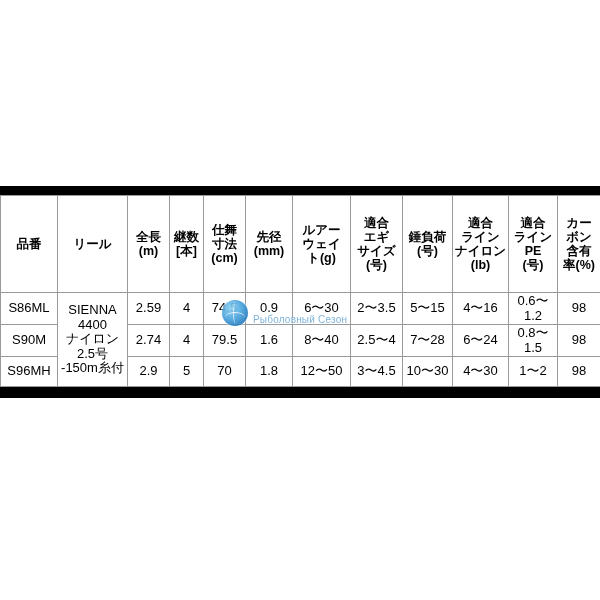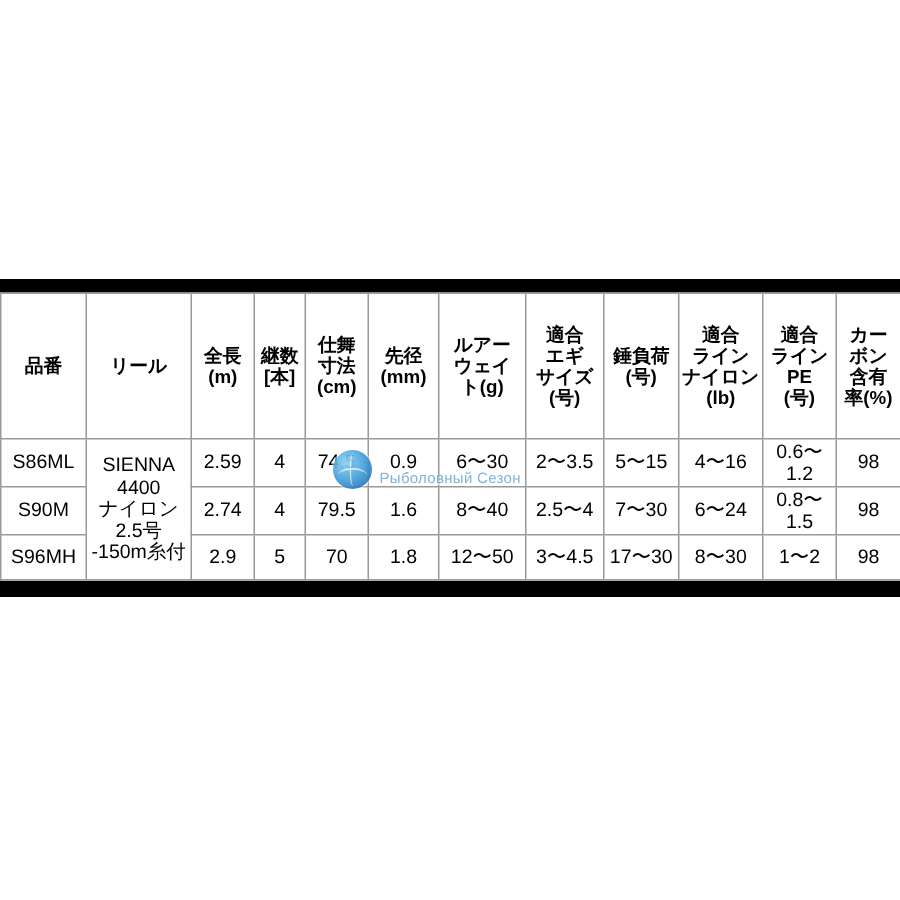--- a/index.html
+++ b/index.html
@@ -216,35 +216,35 @@
           <td>98</td>
         </tr>
         <tr>
           <td class="model">S90M</td>
           <td>2.74</td>
           <td>4</td>
           <td>79.5</td>
           <td>1.6</td>
           <td>8〜40</td>
           <td>2.5〜4</td>
-          <td>7〜30</td>
+          <td>7〜28</td>
           <td>6〜24</td>
           <td>0.8〜1.5</td>
           <td>98</td>
         </tr>
         <tr>
           <td class="model">S96MH</td>
           <td>2.9</td>
           <td>5</td>
           <td>70</td>
           <td>1.8</td>
           <td>12〜50</td>
           <td>3〜4.5</td>
-          <td>17〜30</td>
-          <td>8〜30</td>
+          <td>10〜30</td>
+          <td>4〜30</td>
           <td>1〜2</td>
           <td>98</td>
         </tr>
       </tbody>
     </table>
   </div>
 
   <div class="watermark">
     <div class="wm-globe"></div>
     <div class="wm-text">

